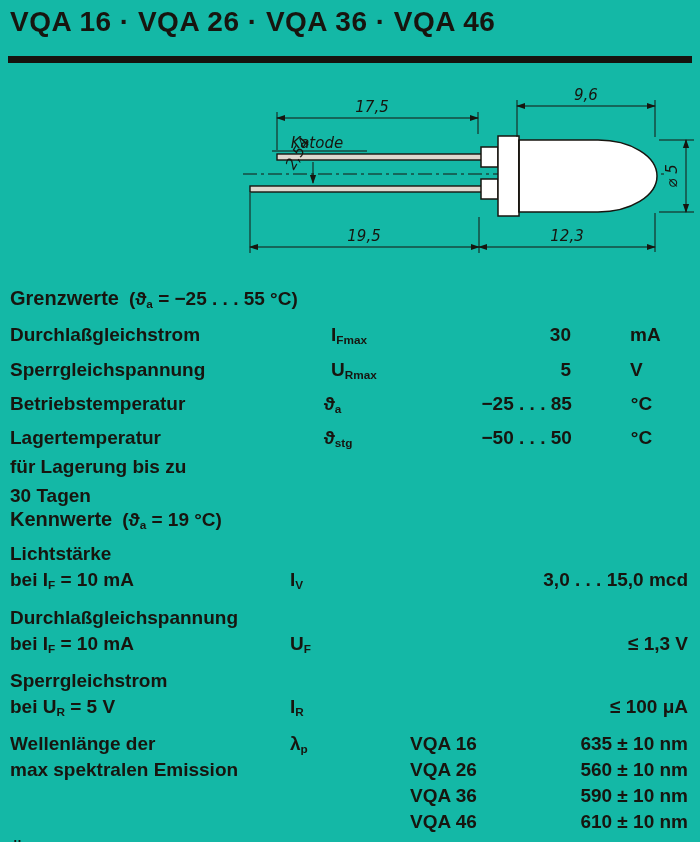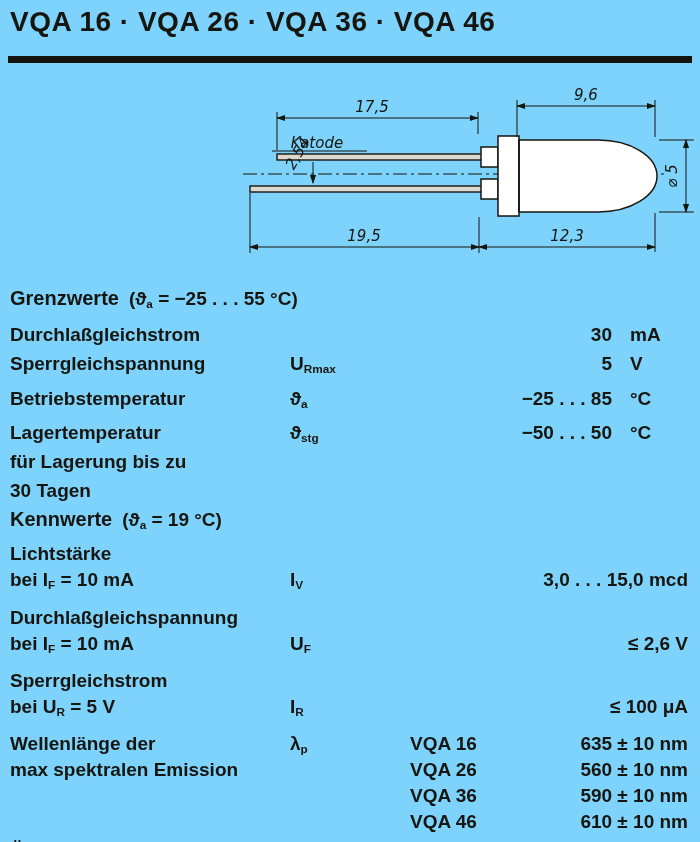--- a/index.html
+++ b/index.html
@@ -1,39 +1,39 @@
 <!DOCTYPE html>
 <html><head>
 <meta charset="utf-8">
 <style>
   * { margin:0; padding:0; box-sizing:border-box; }
   html,body { width:700px; height:842px; }
   body {
     font-family:"Liberation Sans","DejaVu Sans",sans-serif;
     background:#ffffff; color:#17150f; overflow:hidden;
   }
-  .page { position:relative; width:700px; height:842px; background:#7dd3fc; }
+  .page { position:relative; width:700px; height:842px; background:#14b8a6; }
 
   
   .title { position:absolute; top:6px; left:10px; font-size:28px; font-weight:bold; letter-spacing:.5px; }
   .rule  { position:absolute; top:56px; left:8px; width:684px; height:7px; background:#15130e; }
 
   
   .drawing { position:absolute; top:80px; left:0; width:649px; height:192px; }
   .drawing text { font-family:"DejaVu Sans",sans-serif; font-style:italic; font-size:15px; fill:#17150f; }
 
   
   .sec { position:absolute; left:10px; }
   .sec-grenz { top:287px; width:652px; }
   .sec-kenn  { top:508px; width:678px; }
   .sec-head { font-size:20px; font-weight:bold; margin-bottom:10px; }
   .cond { margin-left:10px; font-size:19px; font-weight:bold; }
 
   .trow { display:flex; align-items:flex-start; font-size:19px; font-weight:bold; }
-  .sec-grenz .trow { line-height:29px; }
+  .sec-grenz .trow { line-height:29px;gap:41px; }
   .sec-kenn  .trow { line-height:26px; margin-bottom:6px; }
   .sec-kenn  .trow.tight { margin-bottom:2px;justify-content:space-between; }
   .sec-kenn  .trow.last { margin-bottom:0; }
 
   .c-label { width:280px; }
   .c-sym   { width:120px; }
   .c-fill  { flex:1; text-align:right; white-space:pre; }
   .c-unit  { width:50px; padding-left:18px; }
   .on-l2   { margin-top:26px; }
   .angle-val { padding-right:46px; }
@@ -117,20 +117,21 @@
     </svg>
   </div>
 
   <div class="sec sec-grenz">
     <h2 class="sec-head">
       <span>Grenzwerte</span><span class="cond"><span>(ϑ</span><sub class="s">a</sub><span> = −25 . . . 55 °C)</span></span>
     </h2>
 
     <div class="trow">
       <div class="c-label">Durchlaßgleichstrom</div>
+      <div class="c-sym"><span>I</span><sub class="s">Fmax</sub></div>
       <div class="c-fill">30</div>
       <div class="c-unit">mA</div>
     </div>
 
     <div class="trow">
       <div class="c-label">Sperrgleichspannung</div>
       <div class="c-sym"><span>U</span><sub class="s">Rmax</sub></div>
       <div class="c-fill">5</div>
       <div class="c-unit">V</div>
     </div>
@@ -167,21 +168,21 @@
       <div class="c-sym on-l2"><span>I</span><sub class="s">V</sub></div>
       <div class="c-fill on-l2">3,0 . . . 15,0 mcd</div>
     </div>
 
     <div class="trow">
       <div class="c-label">
         <div>Durchlaßgleichspannung</div>
         <div><span>bei I</span><sub class="s">F</sub><span> = 10 mA</span></div>
       </div>
       <div class="c-sym on-l2"><span>U</span><sub class="s">F</sub></div>
-      <div class="c-fill on-l2">≤ 2,6 V</div>
+      <div class="c-fill on-l2">≤ 1,3 V</div>
     </div>
 
     <div class="trow">
       <div class="c-label">
         <div>Sperrgleichstrom</div>
         <div><span>bei U</span><sub class="s">R</sub><span> = 5 V</span></div>
       </div>
       <div class="c-sym on-l2"><span>I</span><sub class="s">R</sub></div>
       <div class="c-fill on-l2">≤ 100 μA</div>
     </div>

